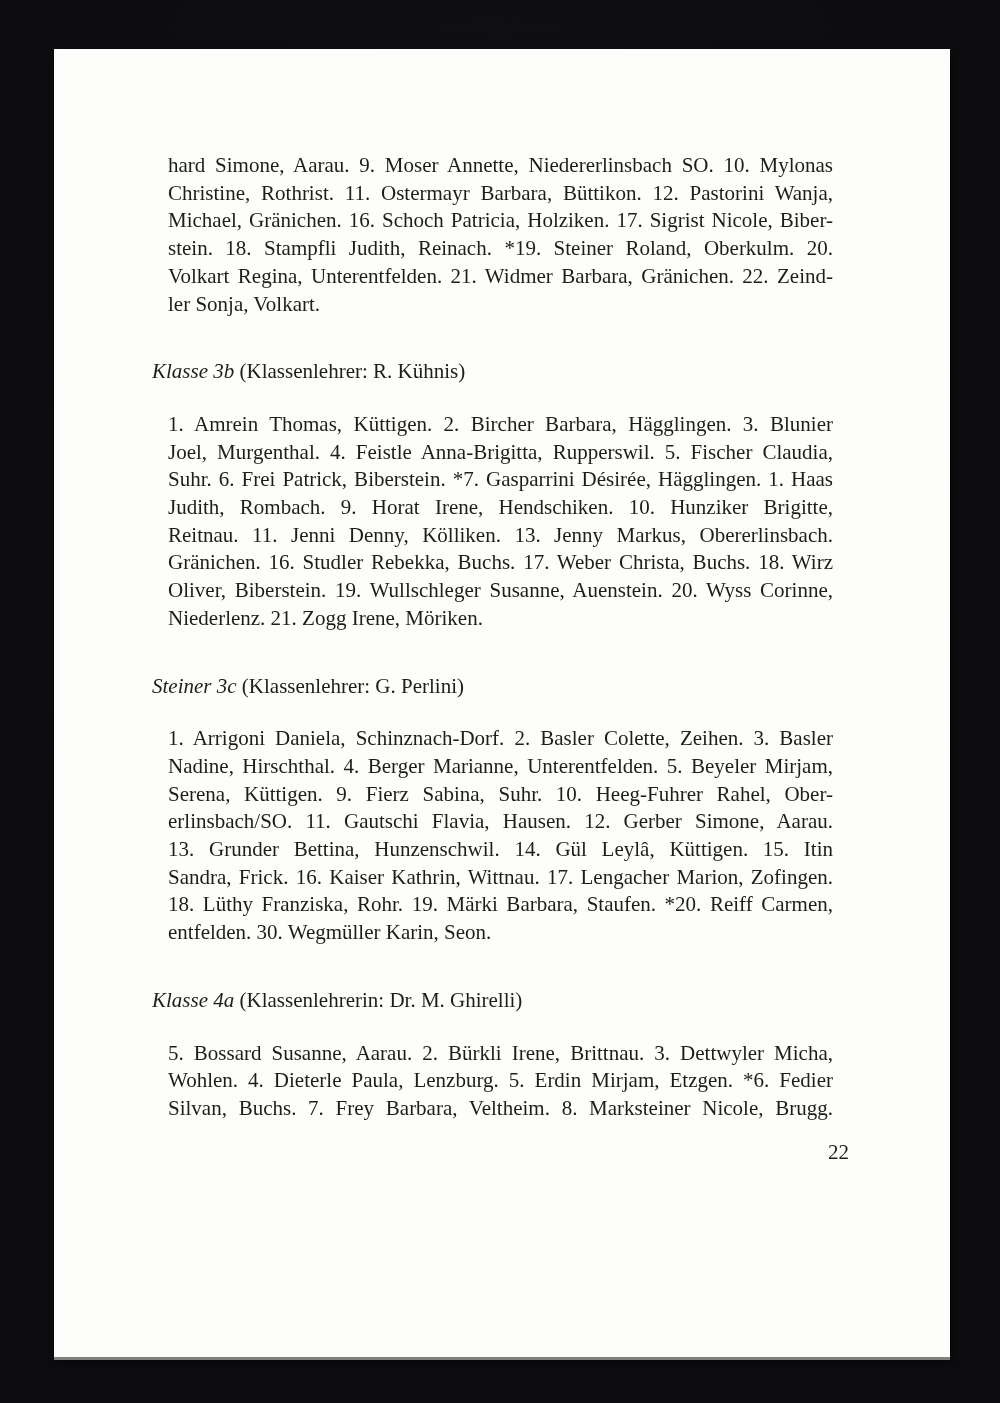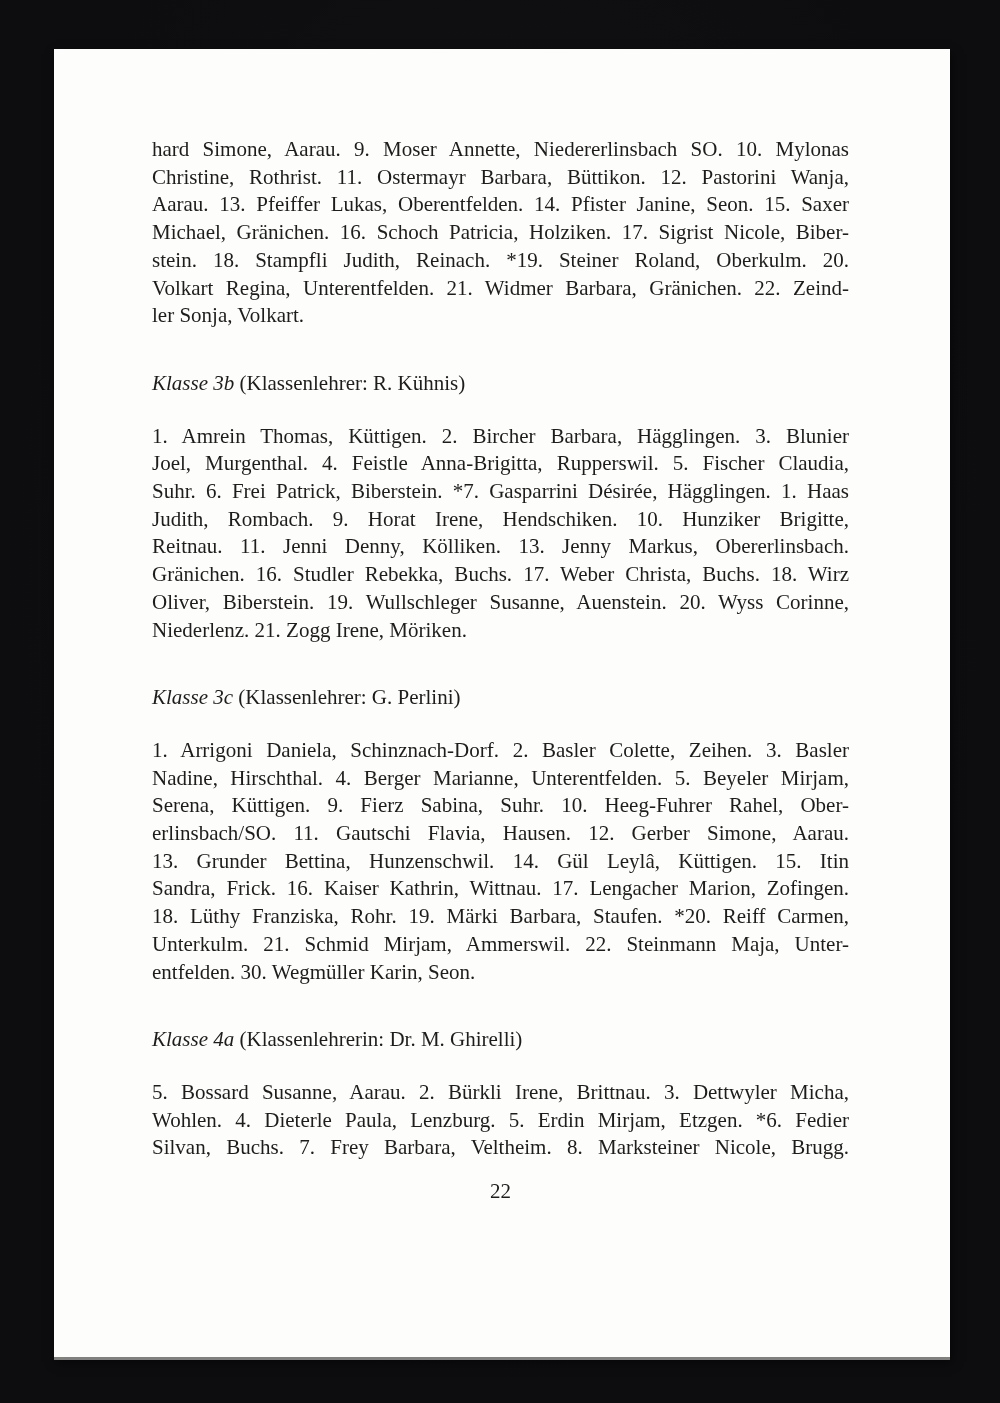--- a/index.html
+++ b/index.html
@@ -36,21 +36,21 @@
   .content {
     position: absolute;
     left: 98px;
     top: 87px;
     width: 697px;
     color: #1e1d1b;
     font-size: 21px;
     line-height: 27.7px;
   }
   .para {
-    margin: 0;
+    margin: 16px;
   }
   .line {
     text-align: justify;
     text-align-last: justify;
     white-space: nowrap;
     overflow: hidden;
   }
   .line.last {
     text-align-last: left;
   }
@@ -58,60 +58,58 @@
     margin-top: 40px;
     margin-bottom: 25px;
     white-space: nowrap;
   }
   .heading .it {
     font-style: italic;
     margin-top: 36px;
   }
   .page-number {
     margin-top: 16px;
-    text-align: center;
+    text-align: right;
   }
 </style>
 </head>
 <body>
 
 <div class="stage">
   <div class="book-page">
     <div class="content">
       <div id="blocks">
           <div class="para">
             <div class="line">hard Simone, Aarau. 9. Moser Annette, Niedererlinsbach SO. 10. Mylonas</div>
             <div class="line">Christine, Rothrist. 11. Ostermayr Barbara, Büttikon. 12. Pastorini Wanja,</div>
-            <div class="line">Aarau. 13. Pfeiffer Lukas, Oberentfelden. 14. Pfister Janine, Seon. 15. Saxer</div>
             <div class="line">Michael, Gränichen. 16. Schoch Patricia, Holziken. 17. Sigrist Nicole, Biber-</div>
             <div class="line">stein. 18. Stampfli Judith, Reinach. *19. Steiner Roland, Oberkulm. 20.</div>
             <div class="line">Volkart Regina, Unterentfelden. 21. Widmer Barbara, Gränichen. 22. Zeind-</div>
             <div class="line last">ler Sonja, Volkart.</div>
           </div>
           <div class="heading"><span class="it">Klasse 3b</span><span> (Klassenlehrer: R. Kühnis)</span></div>
           <div class="para">
             <div class="line">1. Amrein Thomas, Küttigen. 2. Bircher Barbara, Hägglingen. 3. Blunier</div>
             <div class="line">Joel, Murgenthal. 4. Feistle Anna-Brigitta, Rupperswil. 5. Fischer Claudia,</div>
             <div class="line">Suhr. 6. Frei Patrick, Biberstein. *7. Gasparrini Désirée, Hägglingen. 1. Haas</div>
             <div class="line">Judith, Rombach. 9. Horat Irene, Hendschiken. 10. Hunziker Brigitte,</div>
             <div class="line">Reitnau. 11. Jenni Denny, Kölliken. 13. Jenny Markus, Obererlinsbach.</div>
             <div class="line">Gränichen. 16. Studler Rebekka, Buchs. 17. Weber Christa, Buchs. 18. Wirz</div>
             <div class="line">Oliver, Biberstein. 19. Wullschleger Susanne, Auenstein. 20. Wyss Corinne,</div>
             <div class="line last">Niederlenz. 21. Zogg Irene, Möriken.</div>
           </div>
-          <div class="heading"><span class="it">Klasse 3c</span><span> (Klassenlehrer: G. Perlini)</span></div>
+          <div class="heading"><span class="it">Steiner 3c</span><span> (Klassenlehrer: G. Perlini)</span></div>
           <div class="para">
             <div class="line">1. Arrigoni Daniela, Schinznach-Dorf. 2. Basler Colette, Zeihen. 3. Basler</div>
             <div class="line">Nadine, Hirschthal. 4. Berger Marianne, Unterentfelden. 5. Beyeler Mirjam,</div>
             <div class="line">Serena, Küttigen. 9. Fierz Sabina, Suhr. 10. Heeg-Fuhrer Rahel, Ober-</div>
             <div class="line">erlinsbach/SO. 11. Gautschi Flavia, Hausen. 12. Gerber Simone, Aarau.</div>
             <div class="line">13. Grunder Bettina, Hunzenschwil. 14. Gül Leylâ, Küttigen. 15. Itin</div>
             <div class="line">Sandra, Frick. 16. Kaiser Kathrin, Wittnau. 17. Lengacher Marion, Zofingen.</div>
             <div class="line">18. Lüthy Franziska, Rohr. 19. Märki Barbara, Staufen. *20. Reiff Carmen,</div>
-            <div class="line">Unterkulm. 21. Schmid Mirjam, Ammerswil. 22. Steinmann Maja, Unter-</div>
             <div class="line last">entfelden. 30. Wegmüller Karin, Seon.</div>
           </div>
           <div class="heading"><span class="it">Klasse 4a</span><span> (Klassenlehrerin: Dr. M. Ghirelli)</span></div>
           <div class="para">
             <div class="line">5. Bossard Susanne, Aarau. 2. Bürkli Irene, Brittnau. 3. Dettwyler Micha,</div>
             <div class="line">Wohlen. 4. Dieterle Paula, Lenzburg. 5. Erdin Mirjam, Etzgen. *6. Fedier</div>
             <div class="line">Silvan, Buchs. 7. Frey Barbara, Veltheim. 8. Marksteiner Nicole, Brugg.</div>
           </div>
         </div>
       <div class="page-number">22</div>

